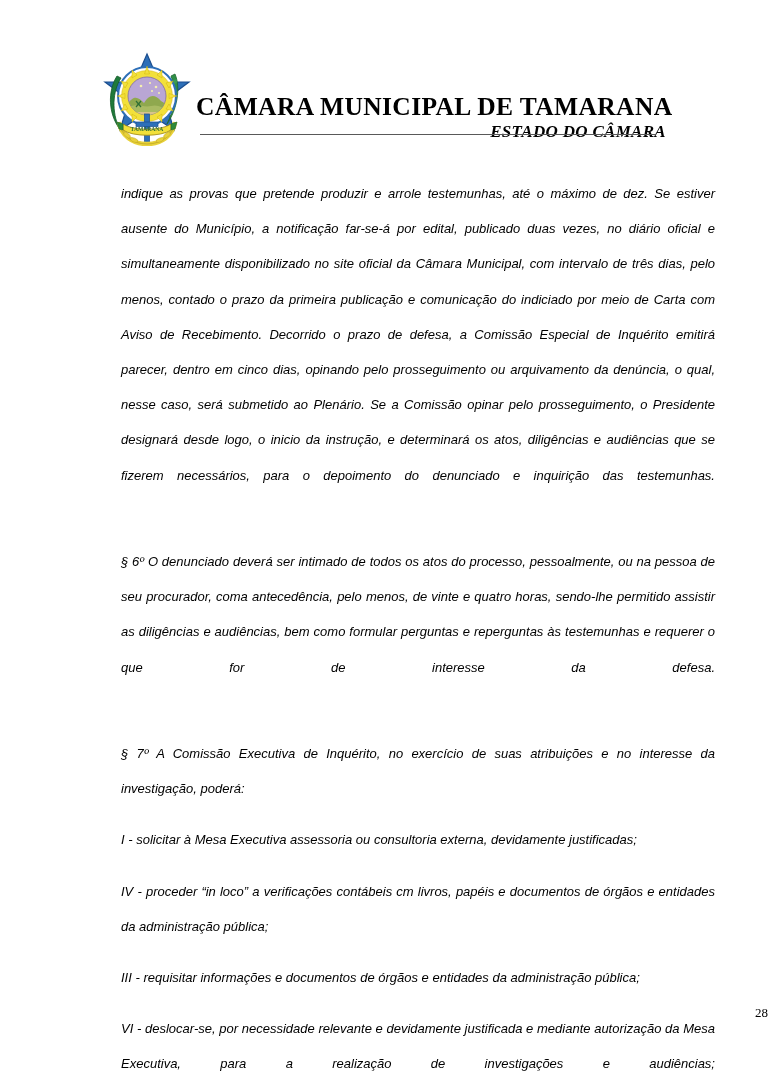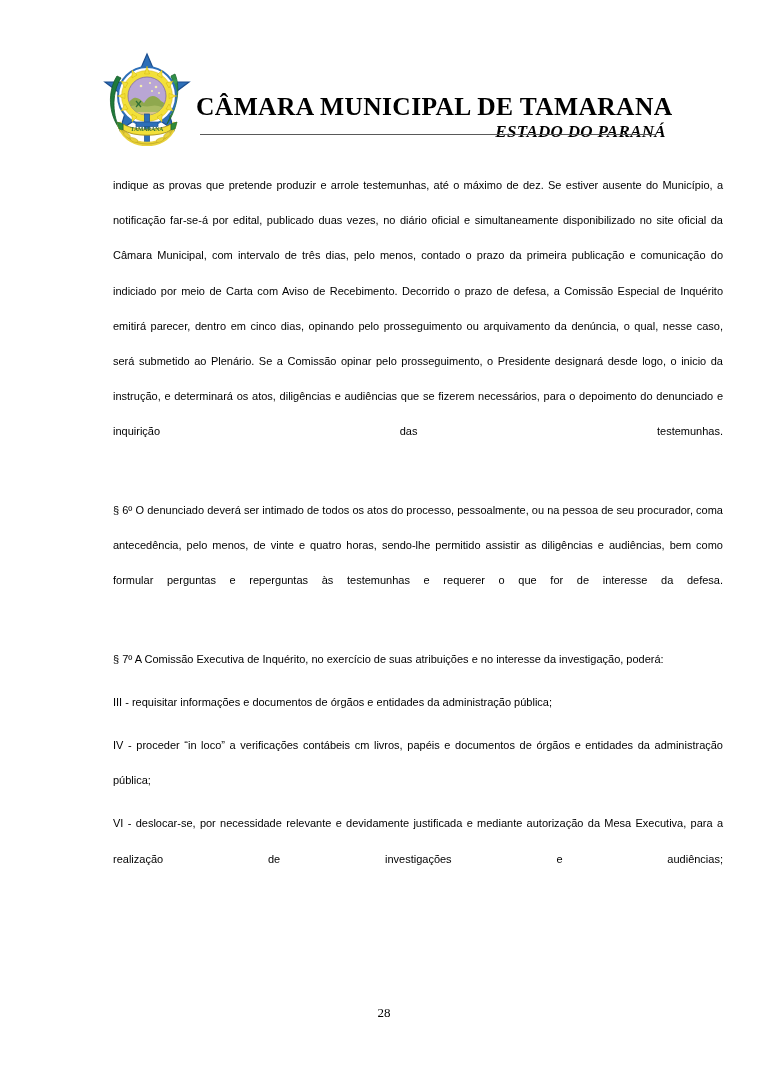--- a/index.html
+++ b/index.html
@@ -72,42 +72,43 @@
   }
 
   
   .doc-body {
     position: absolute;
     left: 105px;
     top: 160px;
     width: 626px;
   }
   .para {
-    font-size: 11px;
+    font-size: 13px;
     line-height: 35.2px;
     text-align: justify;
     text-justify: inter-word;
-    margin: 8px;
+    margin: 16px;
     -webkit-hyphens: none;
     hyphens: none;
+    font-style: italic;
   }
   
   .para.full::after {
     content: "";
     display: inline-block;
     width: 100%;
   }
 
   
   .page-number {
     position: absolute;
     left: 0;
     top: 1005px;
     width: 768px;
-    text-align: center;
+    text-align: right;
     font-family: "Liberation Serif", serif;
     font-size: 13px;
     color: #000000;
   }
 </style>
 </head>
 <body>
 
 <div class="page">
 
@@ -188,31 +189,32 @@
 
         <path d="M20,72 C30,79 58,79 68,72 L68,78 C58,85 30,85 20,78 Z" fill="#f2e03a" stroke="#9c8412" stroke-width="0.8"></path>
         <path d="M20,72 L14,70 L16,77 L20,78 Z" fill="#2e8b3a" stroke="#1d6630" stroke-width="0.6"></path>
         <path d="M68,72 L74,70 L72,77 L68,78 Z" fill="#2e8b3a" stroke="#1d6630" stroke-width="0.6"></path>
         <text x="44" y="78.6" font-family="Liberation Serif, serif" font-size="5.6" font-weight="bold" fill="#2f6f35" text-anchor="middle">TAMARANA</text>
       </svg>
     </div>
 
     <div class="header-titles">
       <div class="org-title">CÂMARA MUNICIPAL DE TAMARANA</div>
-      <div class="org-subtitle">ESTADO DO PARANÁ</div>
+      <div class="org-subtitle">ESTADO DO CÂMARA</div>
     </div>
 
     <div class="header-rule"></div>
   </div>
 
   <div class="doc-body">
     <p class="para full">indique as provas que pretende produzir e arrole testemunhas, até o máximo de dez. Se estiver ausente do Município, a notificação far-se-á por edital, publicado duas vezes, no diário oficial e simultaneamente disponibilizado no site oficial da Câmara Municipal, com intervalo de três dias, pelo menos, contado o prazo da primeira publicação e comunicação do indiciado por meio de Carta com Aviso de Recebimento. Decorrido o prazo de defesa, a Comissão Especial de Inquérito emitirá parecer, dentro em cinco dias, opinando pelo prosseguimento ou arquivamento da denúncia, o qual, nesse caso, será submetido ao Plenário. Se a Comissão opinar pelo prosseguimento, o Presidente designará desde logo, o inicio da instrução, e determinará os atos, diligências e audiências que se fizerem necessários, para o depoimento do denunciado e inquirição das testemunhas.</p>
     <p class="para full">§ 6º O denunciado deverá ser intimado de todos os atos do processo, pessoalmente, ou na pessoa de seu procurador, coma antecedência, pelo menos, de vinte e quatro horas, sendo-lhe permitido assistir as diligências e audiências, bem como formular perguntas e reperguntas às testemunhas e requerer o que for de interesse da defesa.</p>
     <p class="para">§ 7º A Comissão Executiva de Inquérito, no exercício de suas atribuições e no interesse da investigação, poderá:</p>
+    <p class="para">I - solicitar à Mesa Executiva assessoria ou consultoria externa, devidamente justificadas;</p>
+    <p class="para">IV - proceder “in loco” a verificações contábeis cm livros, papéis e documentos de órgãos e entidades da administração pública;</p>
     <p class="para">III - requisitar informações e documentos de órgãos e entidades da administração pública;</p>
-    <p class="para">IV - proceder “in loco” a verificações contábeis cm livros, papéis e documentos de órgãos e entidades da administração pública;</p>
     <p class="para full">VI - deslocar-se, por necessidade relevante e devidamente justificada e mediante autorização da Mesa Executiva, para a realização de investigações e audiências;</p>
 
   </div>
 
   <div class="page-number">28</div>
 
 </div>
 
 </body></html>

